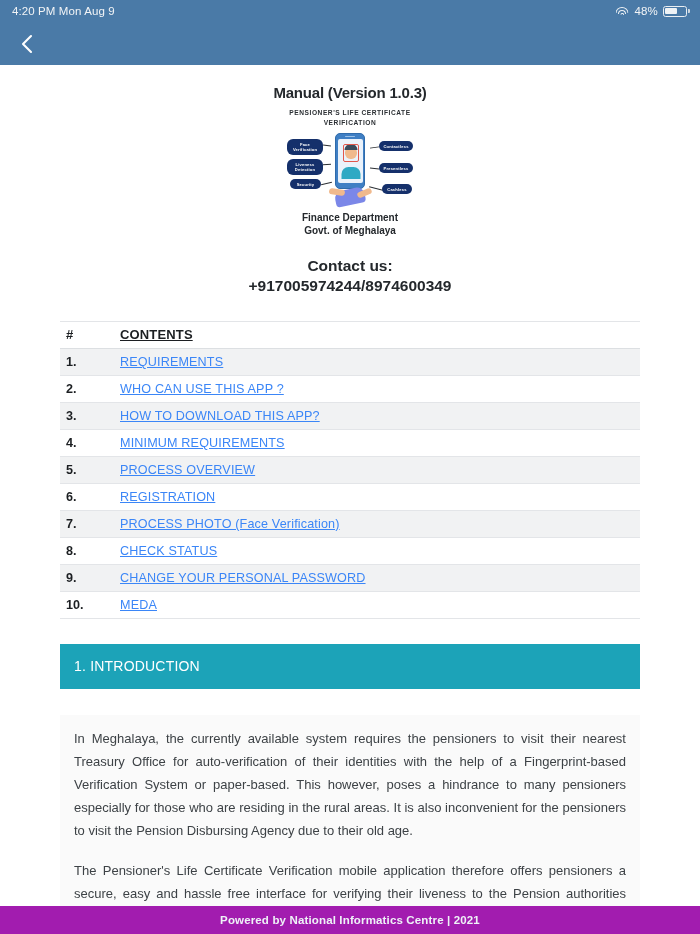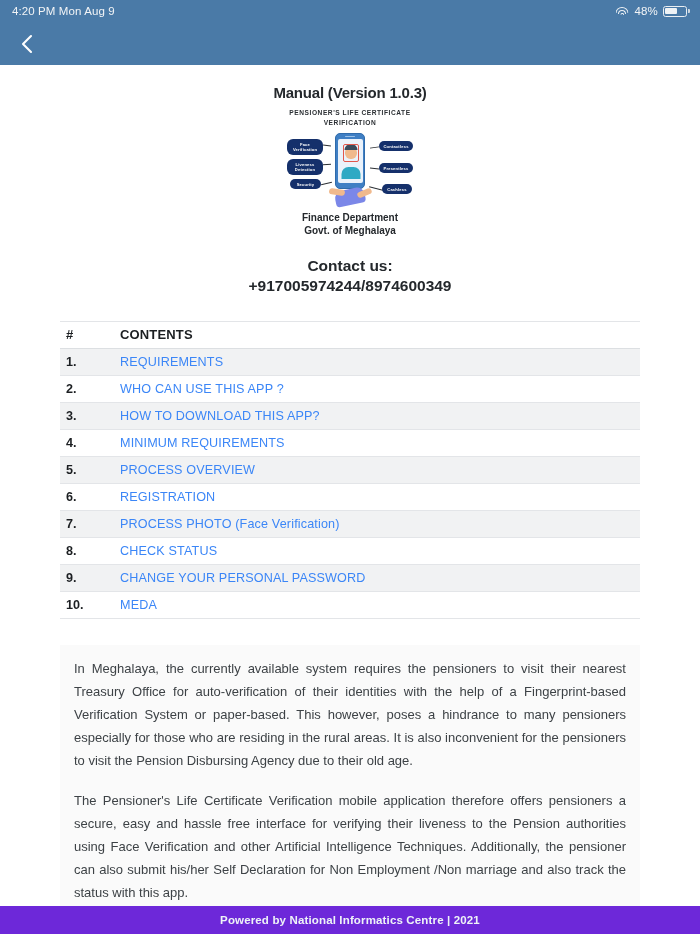--- a/index.html
+++ b/index.html
@@ -138,21 +138,21 @@
     border-top: 1px solid #e3e5e8; border-bottom: 1px solid #dcdfe2;
     font-size: 13px; font-weight: bold; color: #1c1f22; letter-spacing: .25px;
   }
   .toc-row {
     display: flex; align-items: center; height: 27px;
     border-bottom: 1px solid #e3e5e8;
     font-size: 12.6px;
   }
   .toc-row.alt { background: #f1f2f3; }
   .c-num { width: 60px; padding-left: 6px; font-weight: bold; color: #1c1f22; }
-  .c-lbl { color: #3b86f7; letter-spacing: .15px; }
+  .c-lbl { color: #3b86f7; letter-spacing: .15px; text-decoration: underline; }
   .toc-head .c-num { font-weight: bold; }
 
   
   .banner {
     margin: 25px 0 0 60px; width: 580px; height: 45px;
     background: #1CA3B8; color: #ffffff;
     display: flex; align-items: center; padding-left: 14px;
     font-size: 14px; letter-spacing: .2px;
   }
 
@@ -163,21 +163,21 @@
   }
   .para {
     font-size: 13px; line-height: 1.78; color: #3d4246;
     text-align: justify; text-justify: inter-word;
   }
   .para + .para { margin-top: 16px; }
 
   
   .footer {
     position: absolute; bottom: 0; left: 0; width: 700px; height: 28px;
-    background: #6d28d9; color: #eef3f7;
+    background: #a21caf; color: #eef3f7;
     display: flex; align-items: center; justify-content: center;
     font-size: 11.5px; font-weight: bold; letter-spacing: .15px;
   }
 </style>
 </head>
 <body>
 
 <div class="screen">
 
   <div class="statusbar">
@@ -302,20 +302,23 @@
       <div class="toc-row alt">
         <span class="c-num">9.</span>
         <span class="c-lbl">CHANGE YOUR PERSONAL PASSWORD</span>
       </div>
       <div class="toc-row">
         <span class="c-num">10.</span>
         <span class="c-lbl">MEDA</span>
       </div>
     </div>
 
+    <div class="banner">
+      <span>1. INTRODUCTION</span>
+    </div>
 
     <div class="bodywrap">
       <p class="para">In Meghalaya, the currently available system requires the pensioners to visit their nearest Treasury Office for auto-verification of their identities with the help of a Fingerprint-based Verification System or paper-based. This however, poses a hindrance to many pensioners especially for those who are residing in the rural areas. It is also inconvenient for the pensioners to visit the Pension Disbursing Agency due to their old age.</p>
       <p class="para">The Pensioner's Life Certificate Verification mobile application therefore offers pensioners a secure, easy and hassle free interface for verifying their liveness to the Pension authorities using Face Verification and other Artificial Intelligence Techniques. Additionally, the pensioner can also submit his/her Self Declaration for Non Employment /Non marriage and also track the status with this app.</p>
     </div>
 
   </div>
 
   <div class="footer">
     <span>Powered by National Informatics Centre | 2021</span>

